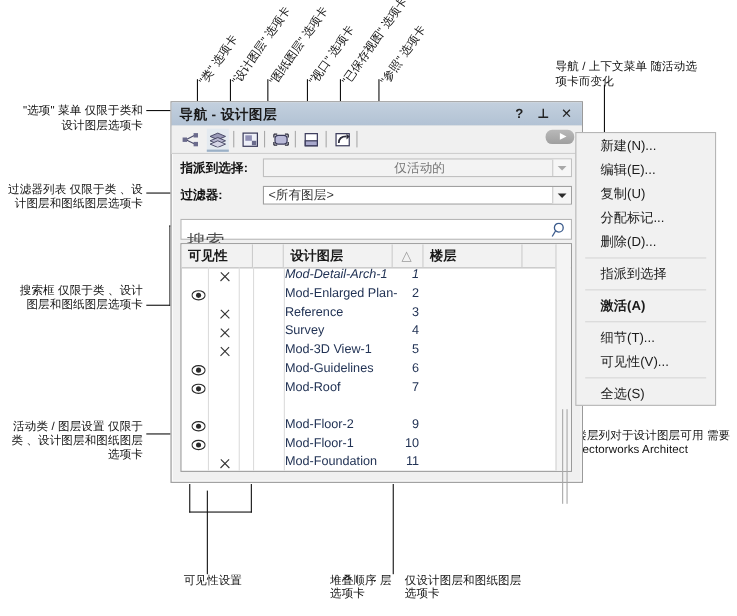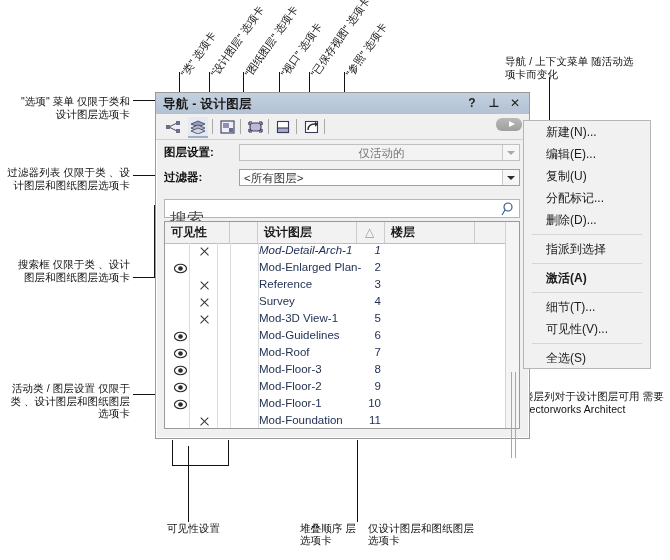--- a/index.html
+++ b/index.html
@@ -234,21 +234,21 @@
       </svg>
     </div>
     <div class="tsep" style="left:168px;"></div>
 
     <div id="arrowbtn">
       <i></i>
     </div>
   </div>
 
   <div class="ctlrow" style="top:51px;">
-    <div class="ctllabel">图层设置:</div>
+    <div class="ctllabel">指派到选择:</div>
     <div class="combo disabled" style="left:75px;right:0;">
       <span>仅活动的</span>
       <span class="cbtn">
           <i></i>
         </span>
     </div>
   </div>
 
   <div class="ctlrow" style="top:76px;">
     <div class="ctllabel">过滤器:</div>
@@ -321,28 +321,20 @@
           <span class="cell-name">Mod-Guidelines</span>
           <span class="cell-num">6</span>
         </div>
         <div class="trow" style="top: 102px;">
           <span class="eye"><svg width="13" height="11" viewBox="0 0 13 11">
               <ellipse cx="6.5" cy="5.5" rx="6" ry="4.2" fill="#ffffff" stroke="#2a2a2a" stroke-width="1.1"></ellipse>
               <circle cx="6.5" cy="5.5" r="2.3" fill="#2a2a2a"></circle>
             </svg></span>
           <span class="cell-name">Mod-Roof</span>
           <span class="cell-num">7</span>
-        </div>
-        <div class="trow" style="top: 119px;">
-          <span class="eye"><svg width="13" height="11" viewBox="0 0 13 11">
-              <ellipse cx="6.5" cy="5.5" rx="6" ry="4.2" fill="#ffffff" stroke="#2a2a2a" stroke-width="1.1"></ellipse>
-              <circle cx="6.5" cy="5.5" r="2.3" fill="#2a2a2a"></circle>
-            </svg></span>
-          <span class="cell-name">Mod-Floor-3</span>
-          <span class="cell-num">8</span>
         </div>
         <div class="trow" style="top: 136px;">
           <span class="eye"><svg width="13" height="11" viewBox="0 0 13 11">
               <ellipse cx="6.5" cy="5.5" rx="6" ry="4.2" fill="#ffffff" stroke="#2a2a2a" stroke-width="1.1"></ellipse>
               <circle cx="6.5" cy="5.5" r="2.3" fill="#2a2a2a"></circle>
             </svg></span>
           <span class="cell-name">Mod-Floor-2</span>
           <span class="cell-num">9</span>
         </div>
         <div class="trow" style="top: 153px;">

